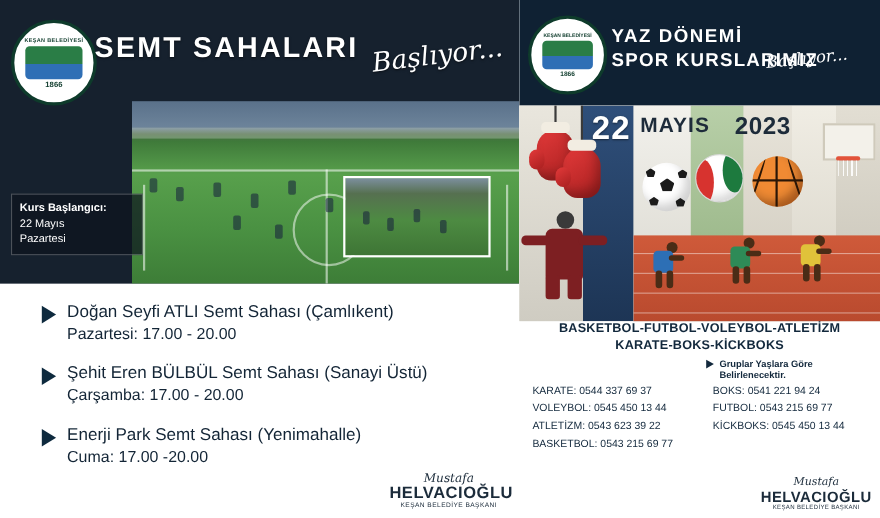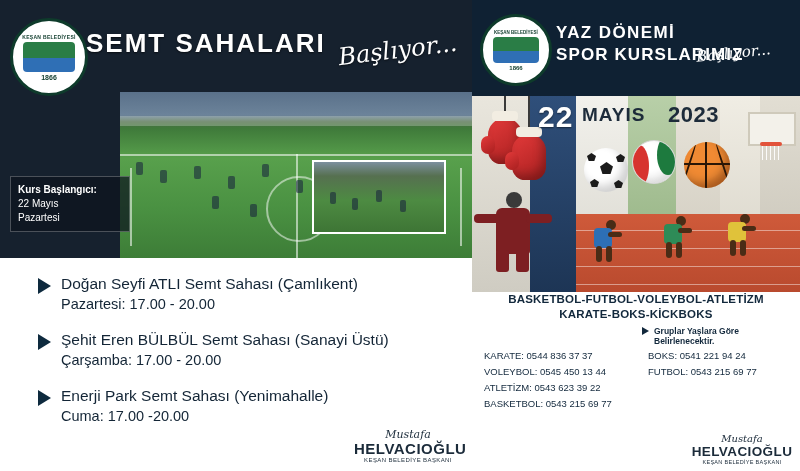--- a/index.html
+++ b/index.html
@@ -444,29 +444,30 @@
       <div class="l2">KARATE-BOKS-KİCKBOKS</div>
     </div>
 
 
     <div class="rp-note">
       <div class="n-arrow"></div>
       <div>Gruplar Yaşlara Göre Belirlenecektir.</div>
     </div>
 
     <div class="ph-col ph-left">
-      <div>KARATE: 0544 836 37 37</div>
+      <div>KARATE: 0544 337 69 37</div>
       <div>VOLEYBOL: 0545 450 13 44</div>
       <div>ATLETİZM: 0543 623 39 22</div>
       <div>BASKETBOL: 0543 215 69 77</div>
     </div>
 
     <div class="ph-col ph-right">
       <div>BOKS: 0541 221 94 24</div>
       <div>FUTBOL: 0543 215 69 77</div>
+      <div>KİCKBOKS: 0545 450 13 44</div>
     </div>
 
     <div class="rp-sign">
       <div class="s1">Mustafa</div>
       <div class="s2">HELVACIOĞLU</div>
       <div class="s3">KEŞAN BELEDİYE BAŞKANI</div>
     </div>
   </div>
 </div>
 

